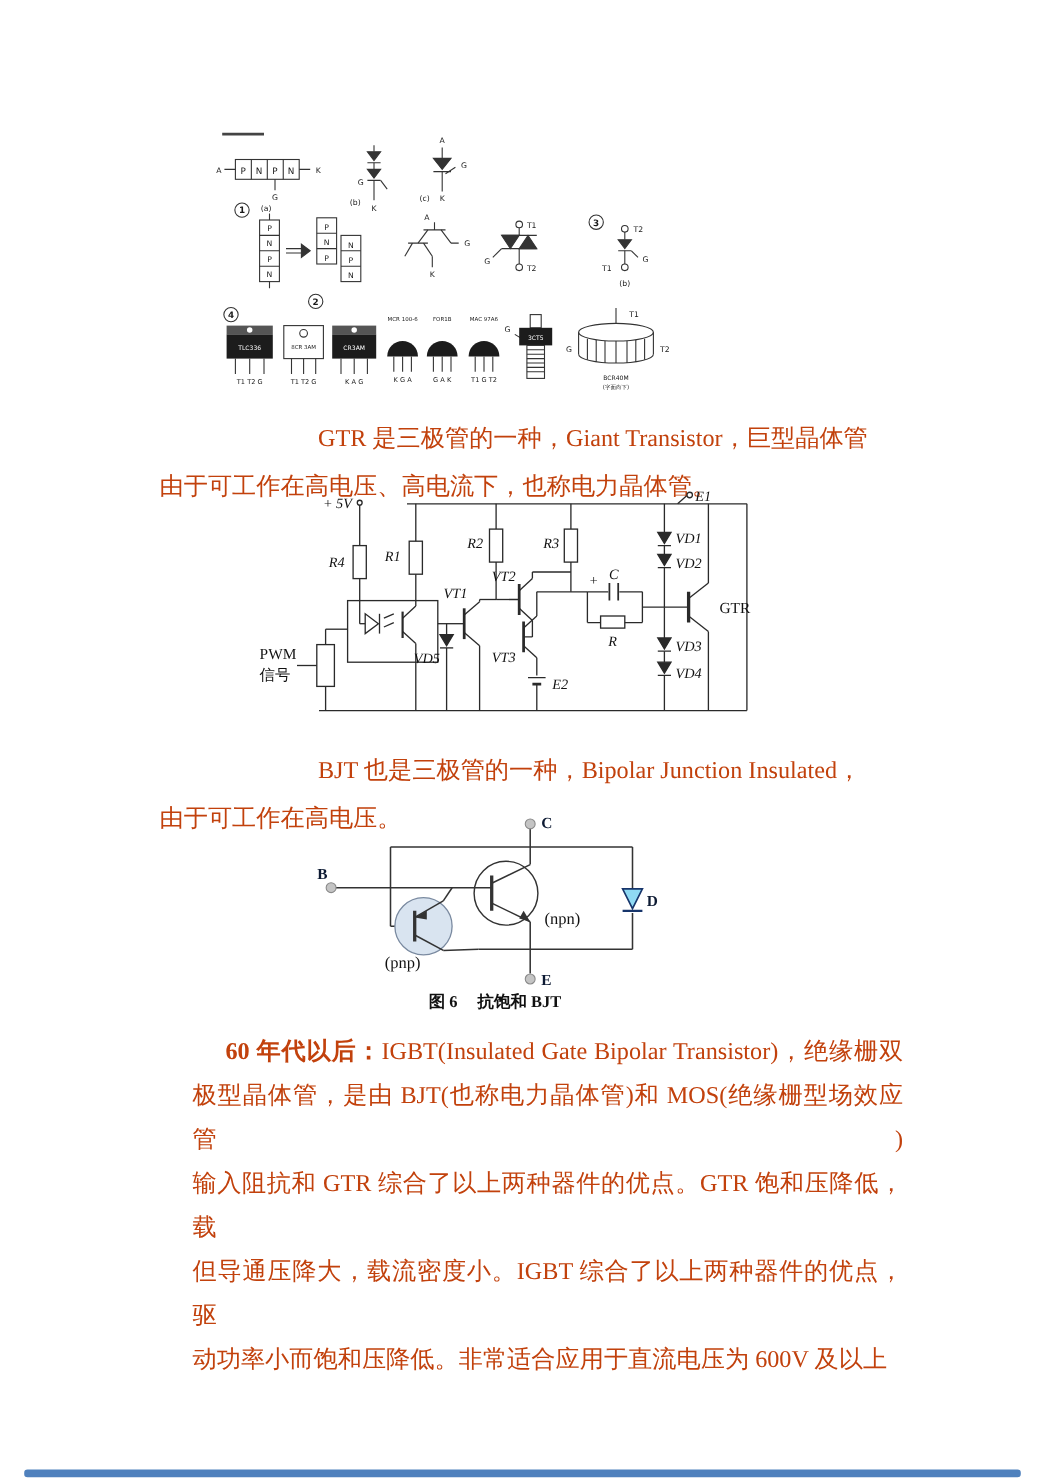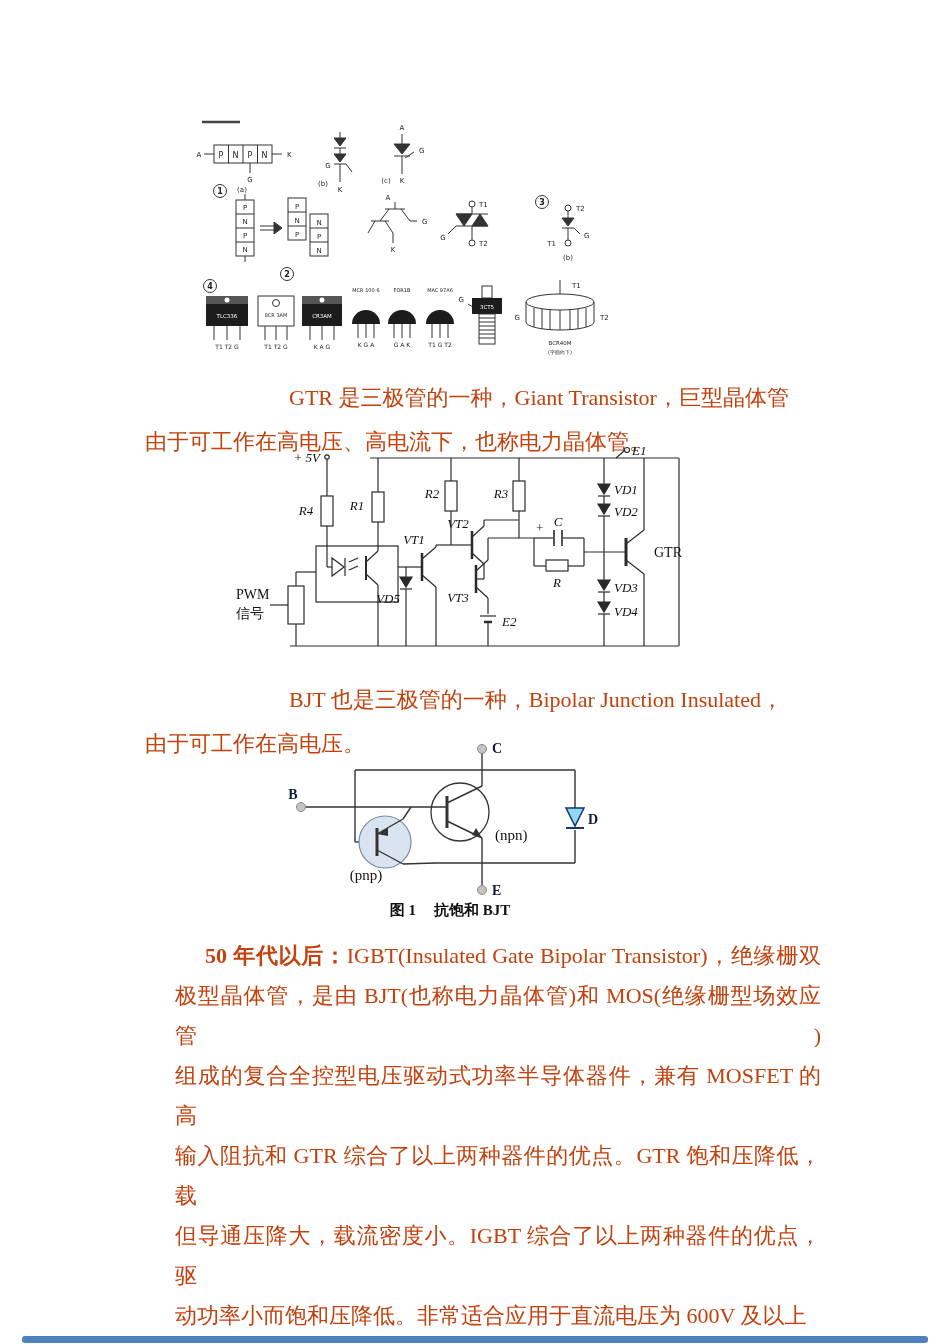--- a/index.html
+++ b/index.html
@@ -432,29 +432,28 @@
     <circle cx="197" cy="150" r="4.5" fill="#c4c4c4" stroke="#8a8a8a"></circle>
     <text class="t3b" x="8" y="59" text-anchor="middle">B</text>
     <text class="t3b" x="207" y="13">C</text>
     <text class="t3b" x="207" y="155">E</text>
     <text class="t3b" x="303" y="84">D</text>
     <text class="t3" x="210" y="100">(npn)</text>
     <text class="t3" x="81" y="140" text-anchor="middle">(pnp)</text>
   </svg>
 
   <div class="fig-caption">
-    <span>图 1</span><span class="gap"></span><span>抗饱和 BJT</span>
+    <span>图 6</span><span class="gap"></span><span>抗饱和 BJT</span>
   </div>
 
   <div class="para p3">
     <div class="jline first">
-      <span class="lead">50 年代以后：</span><span>IGBT(Insulated Gate Bipolar Transistor)，绝缘栅双</span>
+      <span class="lead">60 年代以后：</span><span>IGBT(Insulated Gate Bipolar Transistor)，绝缘栅双</span>
     </div>
     <div class="jline">极型晶体管，是由 BJT(也称电力晶体管)和 MOS(绝缘栅型场效应管)</div>
-    <div class="jline">组成的复合全控型电压驱动式功率半导体器件，兼有 MOSFET 的高</div>
     <div class="jline">输入阻抗和 GTR 综合了以上两种器件的优点。GTR 饱和压降低，载</div>
     <div class="jline">但导通压降大，载流密度小。IGBT 综合了以上两种器件的优点，驱</div>
     <div class="jline last">动功率小而饱和压降低。非常适合应用于直流电压为 600V 及以上</div>
   </div>
 
   <div class="bottom-bar"></div>
 
 </div>
 
 </body></html>

